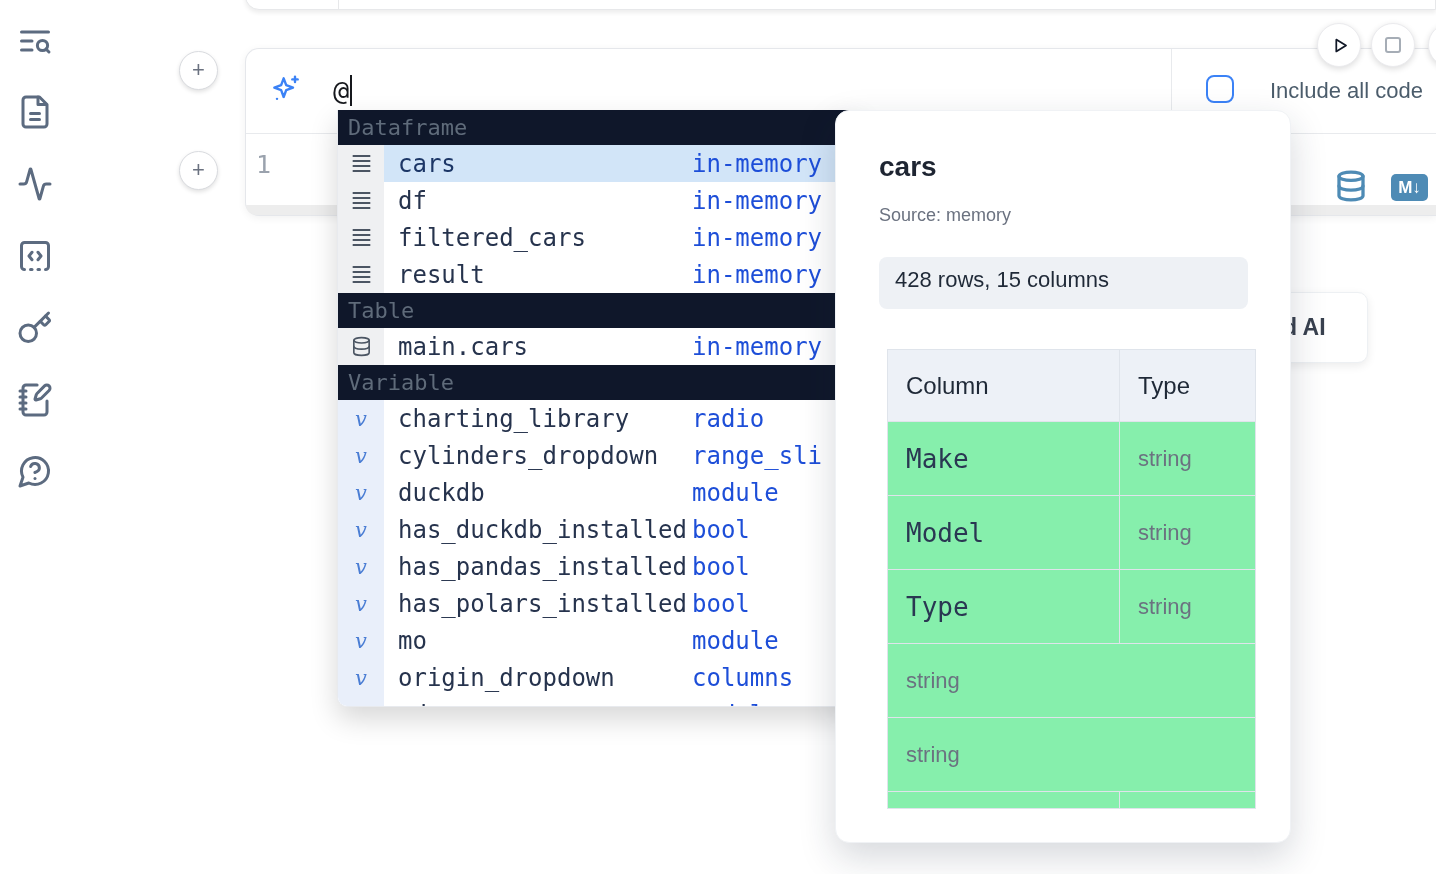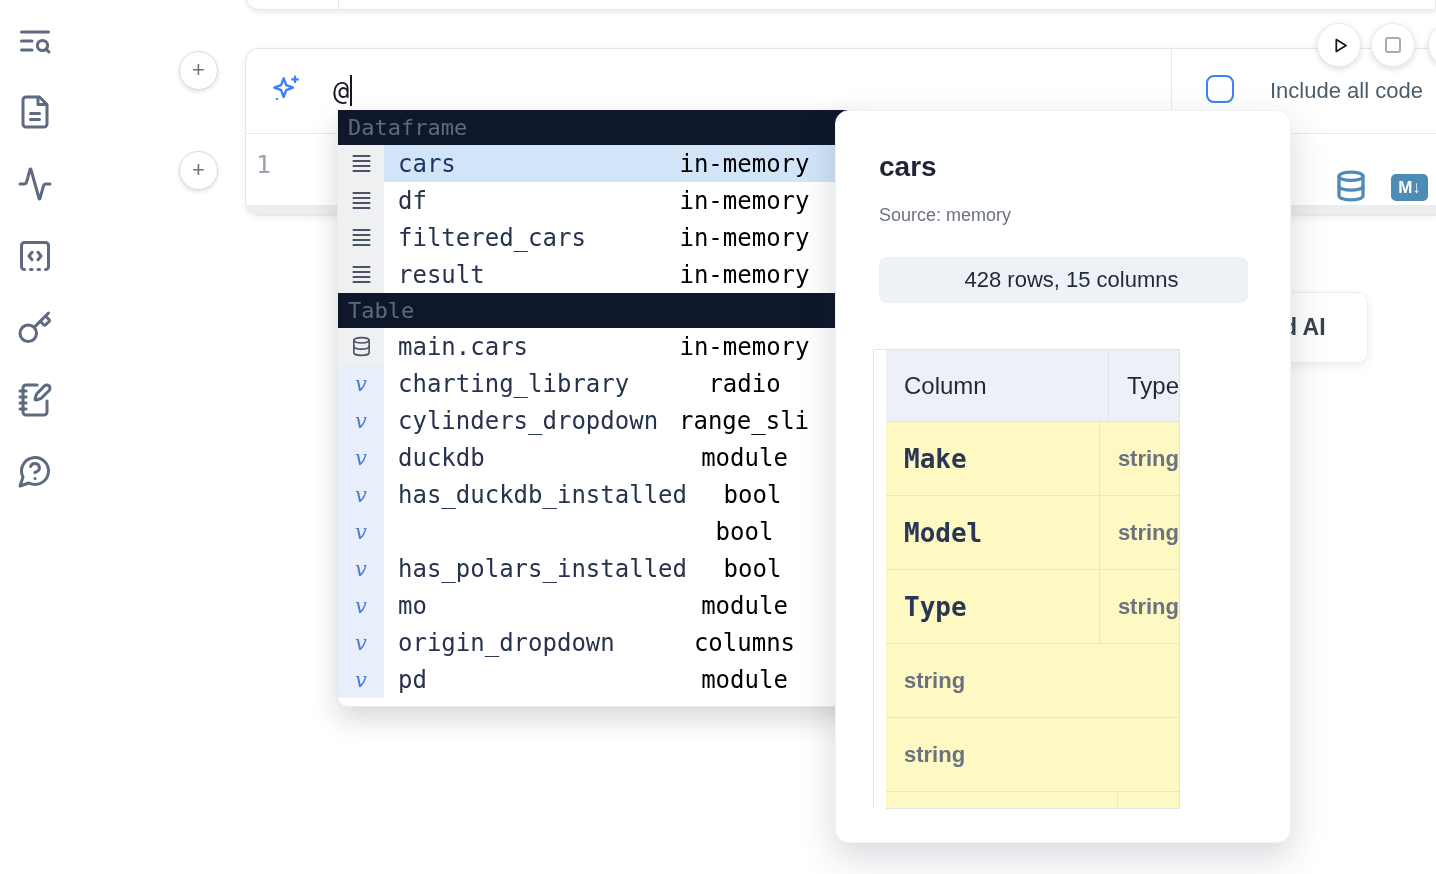--- a/index.html
+++ b/index.html
@@ -73,49 +73,49 @@
   .icol { width:46px; flex:none; background:#eff0f2; display:flex;
     align-items:center; justify-content:center; }
   .icol svg { width:23px; height:23px; stroke:#4b5563; fill:none;
     stroke-linecap:round; stroke-width:1.7; }
   .icol.vcol { background:#e9effa; font-family:"DejaVu Serif", serif; font-style:italic;
     font-size:21px; color:#4a7dd4; }
   .rmain { flex:1; display:flex; align-items:center; padding-left:14px; overflow:hidden; }
   .crow.sel .rmain { background:#d2e5f8; }
   .nm { font-size:24px; color:#26334d; white-space:nowrap; }
   .crow.sel .nm { color:#1c3666; }
-  .ty { margin-left:auto; margin-right:49px; width:131px; flex:none; text-align:center;
-    font-size:24px; color:#000000; white-space:nowrap; overflow:hidden; }
+  .ty { margin-left:auto; margin-right:36px; width:131px; flex:none; text-align:left;
+    font-size:24px; color:#1d4ed8; white-space:nowrap; overflow:hidden; }
 
   
   .ai-btn { position:absolute; left:1252px; top:292px; width:116px; height:71px;
     background:#fff; border:1px solid #edf0f3; border-radius:10px;
     box-shadow:0 3px 10px rgba(0,0,0,.08); z-index:25; cursor:pointer;
     font-weight:bold; font-size:23px; color:#39414f; line-height:69px; padding-left:30px;
     overflow:hidden; white-space:nowrap; }
 
   
   .preview { position:absolute; left:835px; top:110px; width:456px; height:733px;
     background:#fff; border:1px solid #f0f2f5; border-radius:14px;
     box-shadow:0 14px 36px rgba(30,41,59,.18); z-index:30; overflow:hidden; }
   .pv-title { position:absolute; left:43px; top:40px; font-size:28px; font-weight:bold;
     color:#1e2532; }
   .pv-src { position:absolute; left:43px; top:94px; font-size:18px; color:#6b7280; }
-  .pv-badge { position:absolute; left:43px; top:146px; width:369px; height:46px;
+  .pv-badge { position:absolute; left:43px; top:146px; width:369px; height:52px;
     background:#eef1f5; border-radius:8px; font-size:22px; color:#1f2937;
-    line-height:46px; padding-left:16px;text-align:center; }
-  .pv-table { position:absolute; left:37px; top:238px; width:307px;
-    border:1px solid #dfe4eb; border-bottom:none;padding-left:12px; }
+    line-height:46px; padding-left:16px; }
+  .pv-table { position:absolute; left:51px; top:238px; width:369px;
+    border:1px solid #dfe4eb; border-bottom:none; }
   .pv-tr { display:flex; }
   .pv-th, .pv-td { border-bottom:1px solid #dfe4eb; }
   .pv-c1 { width:232px; border-right:1px solid #dfe4eb; padding-left:18px; }
   .pv-c2 { flex:1; padding-left:18px; }
   .pv-th { height:72px; background:#edf1f7; font-size:24px; color:#1f2937;
     display:flex; align-items:center; }
-  .pv-td { height:74px; background:#fef9c3; display:flex; align-items:center;font-weight:bold; }
+  .pv-td { height:74px; background:#86efac; display:flex; align-items:center; }
   .pv-td.name { font-size:26px; color:#2a3752; }
   .pv-td.typ { font-size:22px; color:#6b7280;text-align:right; }
   .pv-td.stub { height:17px; }
 </style>
 </head>
 <body>
 
 <div class="stage">
 
   <div>
@@ -281,20 +281,21 @@
           <path d="M4 5.5v13c0 1.55 3.58 2.8 8 2.8s8-1.25 8-2.8v-13"></path>
           <path d="M4 12c0 1.55 3.58 2.8 8 2.8s8-1.25 8-2.8"></path>
           </svg>
         </span>
       <span class="rmain">
           <span class="nm">main.cars</span>
         <span class="ty">in-memory</span>
         </span>
     </div>
 
+    <div class="sec-hdr">Variable</div>
 
     <div class="crow">
       <span class="icol vcol">v</span>
       <span class="rmain">
           <span class="nm">charting_library</span>
         <span class="ty">radio</span>
         </span>
     </div>
     <div class="crow">
       <span class="icol vcol">v</span>
@@ -313,20 +314,21 @@
     <div class="crow">
       <span class="icol vcol">v</span>
       <span class="rmain">
           <span class="nm">has_duckdb_installed</span>
         <span class="ty">bool</span>
         </span>
     </div>
     <div class="crow">
       <span class="icol vcol">v</span>
       <span class="rmain">
+          <span class="nm">has_pandas_installed</span>
         <span class="ty">bool</span>
         </span>
     </div>
     <div class="crow">
       <span class="icol vcol">v</span>
       <span class="rmain">
           <span class="nm">has_polars_installed</span>
         <span class="ty">bool</span>
         </span>
     </div>

